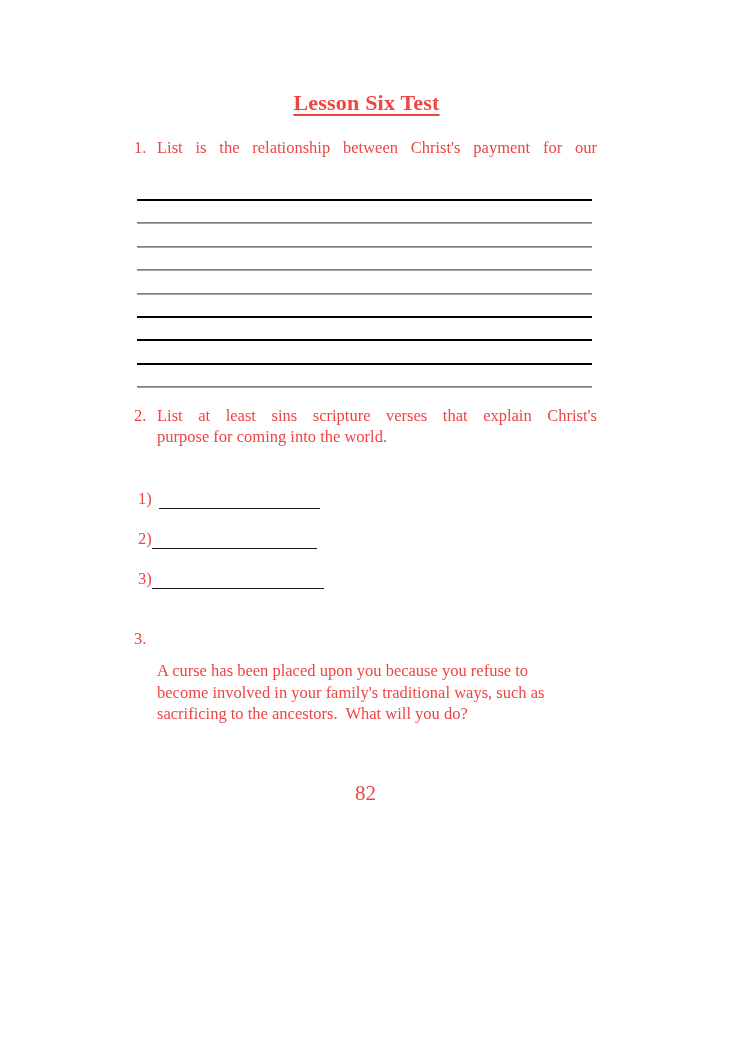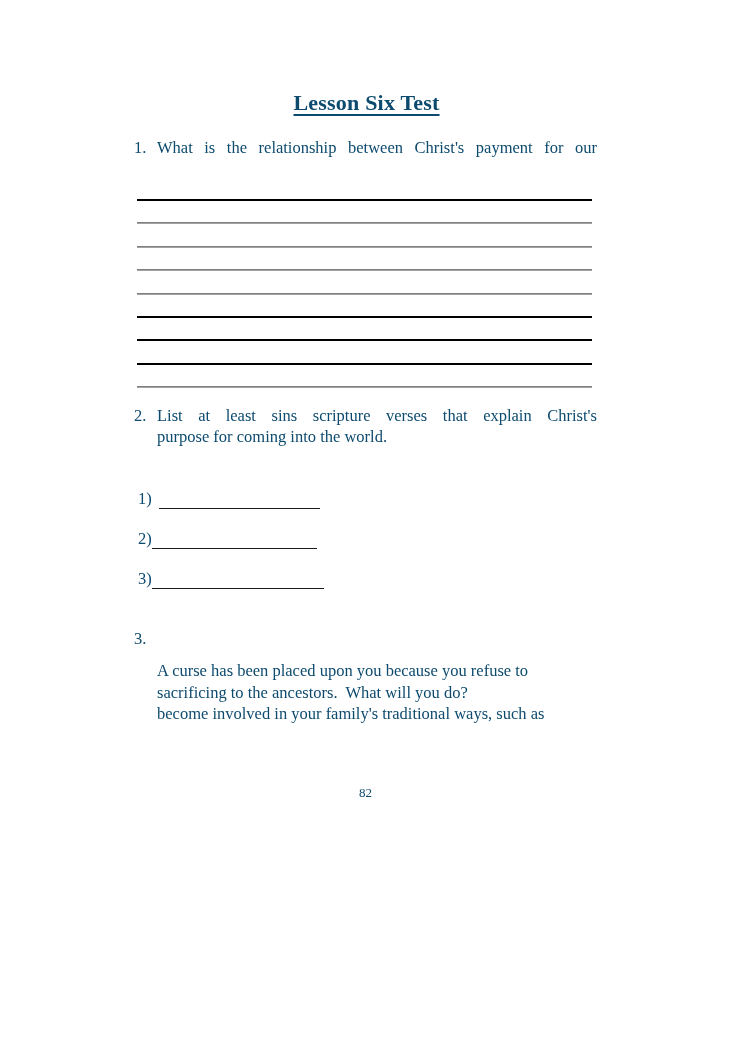--- a/index.html
+++ b/index.html
@@ -6,21 +6,21 @@
     margin: 0;
     padding: 0;
     background: #ffffff;
   }
   .page {
     position: relative;
     width: 749px;
     height: 1040px;
     background: #ffffff;
     font-family: "Liberation Serif", "DejaVu Serif", serif;
-    color: #0c4a6e;
+    color: #ef4444;
     overflow: hidden;
   }
 
   
   .title-wrap {
     position: absolute;
     top: 90px;
     left: 0;
     width: 733px;
     text-align: center;
@@ -116,37 +116,37 @@
   }
   .scenario .line { white-space: nowrap; }
 
   
   .page-number {
     position: absolute;
     top: 783px;
     left: 0;
     width: 731px;
     text-align: center;
-    font-size: 13px;
+    font-size: 21px;
     line-height: 20px;
   }
 </style>
 </head>
 <body>
 
 <div class="page">
 
   <div class="title-wrap">
     <h1 class="doc-title">Lesson Six Test</h1>
   </div>
 
   <section class="question" id="q1">
     <div class="qnum">1.</div>
     <div class="qtext">
-      <div class="jline">What is the relationship between Christ's payment for our</div>
+      <div class="jline">List is the relationship between Christ's payment for our</div>
     </div>
   </section>
 
   <div class="rules">
       <div class="rule"></div>
       <div class="rule"></div>
       <div class="rule"></div>
       <div class="rule"></div>
       <div class="rule"></div>
       <div class="rule"></div>
@@ -174,19 +174,19 @@
   </div>
 
   <section class="question" id="q3">
     <div class="qnum">3.</div>
     <div class="qtext">
     </div>
   </section>
 
   <div class="scenario">
     <div class="line">A curse has been placed upon you because you refuse to</div>
+    <div class="line">become involved in your family's traditional ways, such as</div>
     <div class="line">sacrificing to the ancestors.&nbsp; What will you do?</div>
-    <div class="line">become involved in your family's traditional ways, such as</div>
   </div>
 
   <div class="page-number">82</div>
 
 </div>
 
 </body></html>

